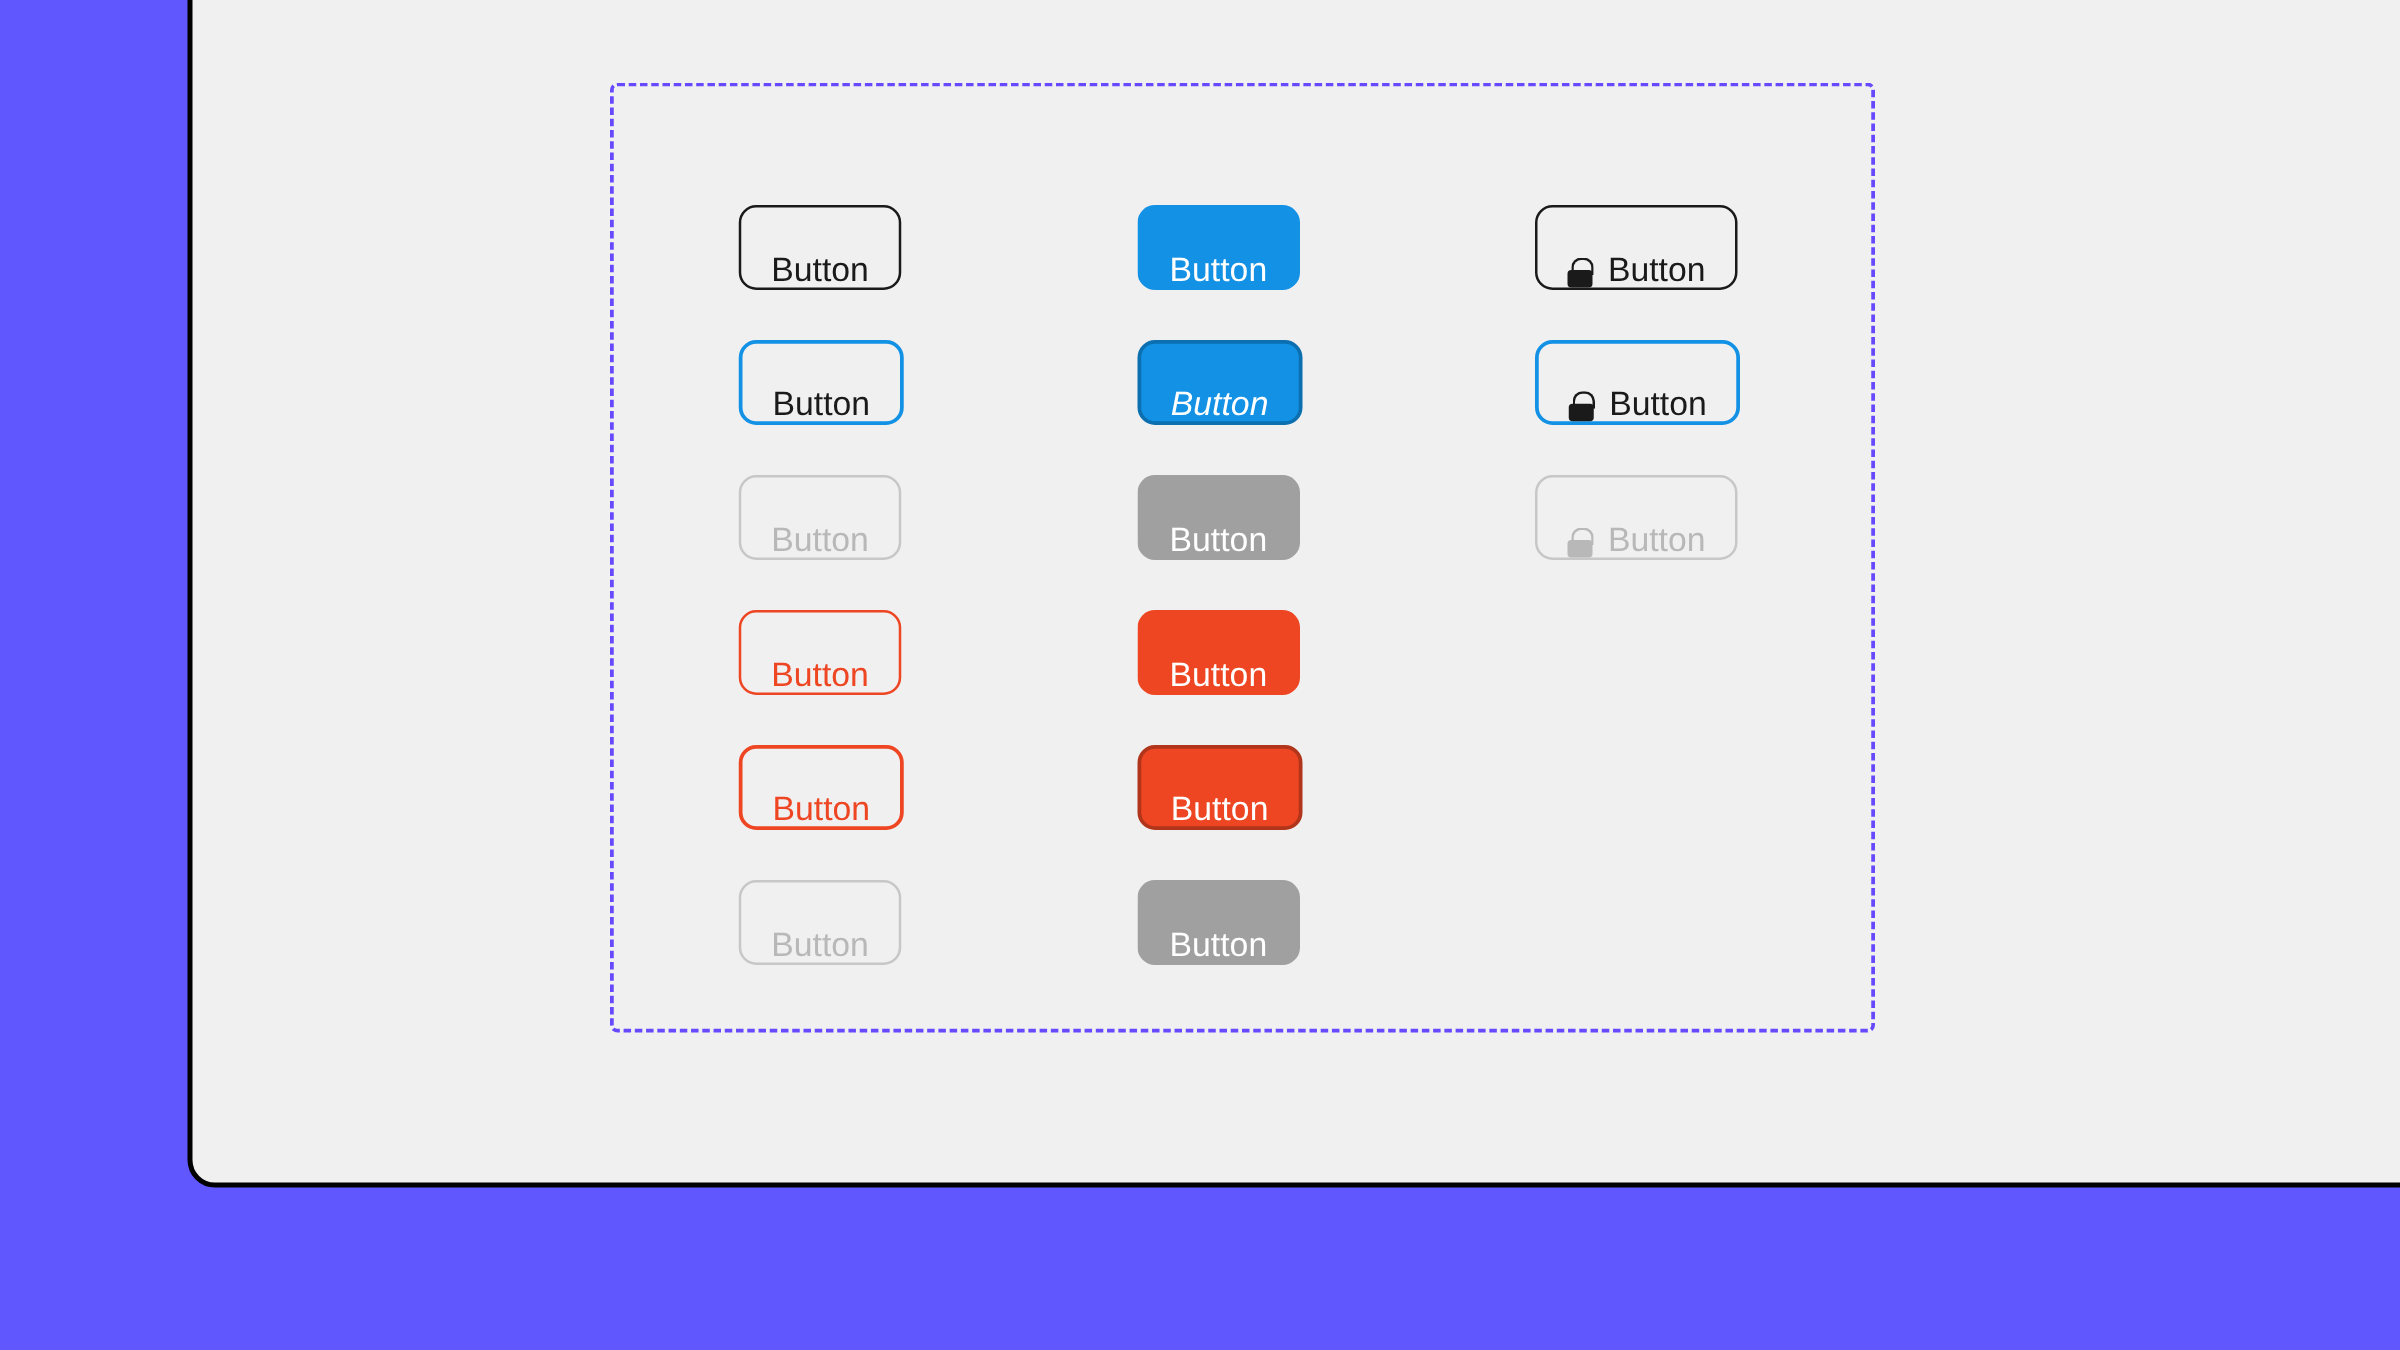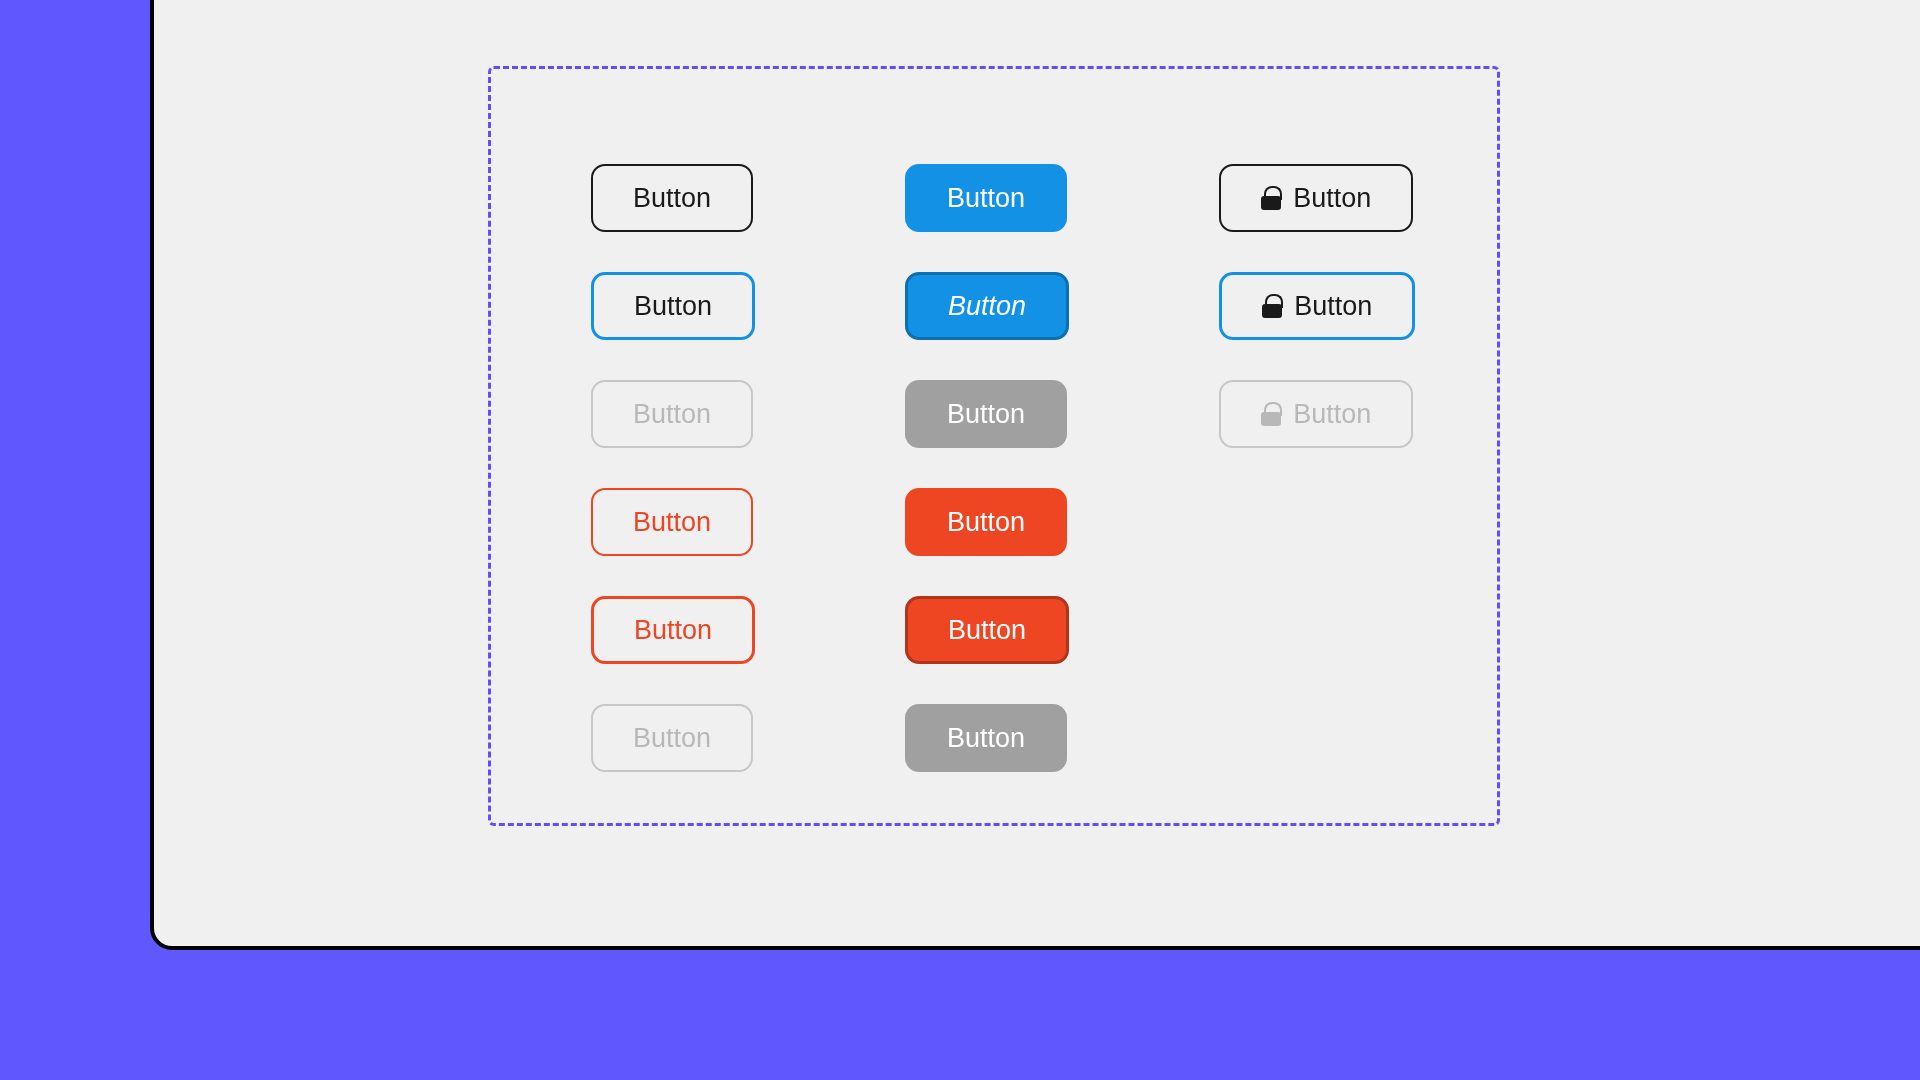--- a/index.html
+++ b/index.html
@@ -43,26 +43,26 @@
     display:grid;
     grid-template-columns:repeat(3, 1fr);
     grid-template-rows:repeat(6, 68px);
     column-gap:150px;
     row-gap:40px;
     align-items:center;
     justify-items:start;
   }
   .btn{
     height:68px;
-    padding:0 40px;
+    padding:0 24px;
     border-radius:14px;
     font-size:27px;
     font-weight:500;
     display:inline-flex;
-    align-items:center;
+    align-items:flex-end;
     justify-content:center;
     gap:12px;
     cursor:pointer;
     user-select:none;
     line-height:1;
     border:2px solid transparent;
     background:var(--bg-stage);
     position:relative;
     margin-top:46px;
   }

